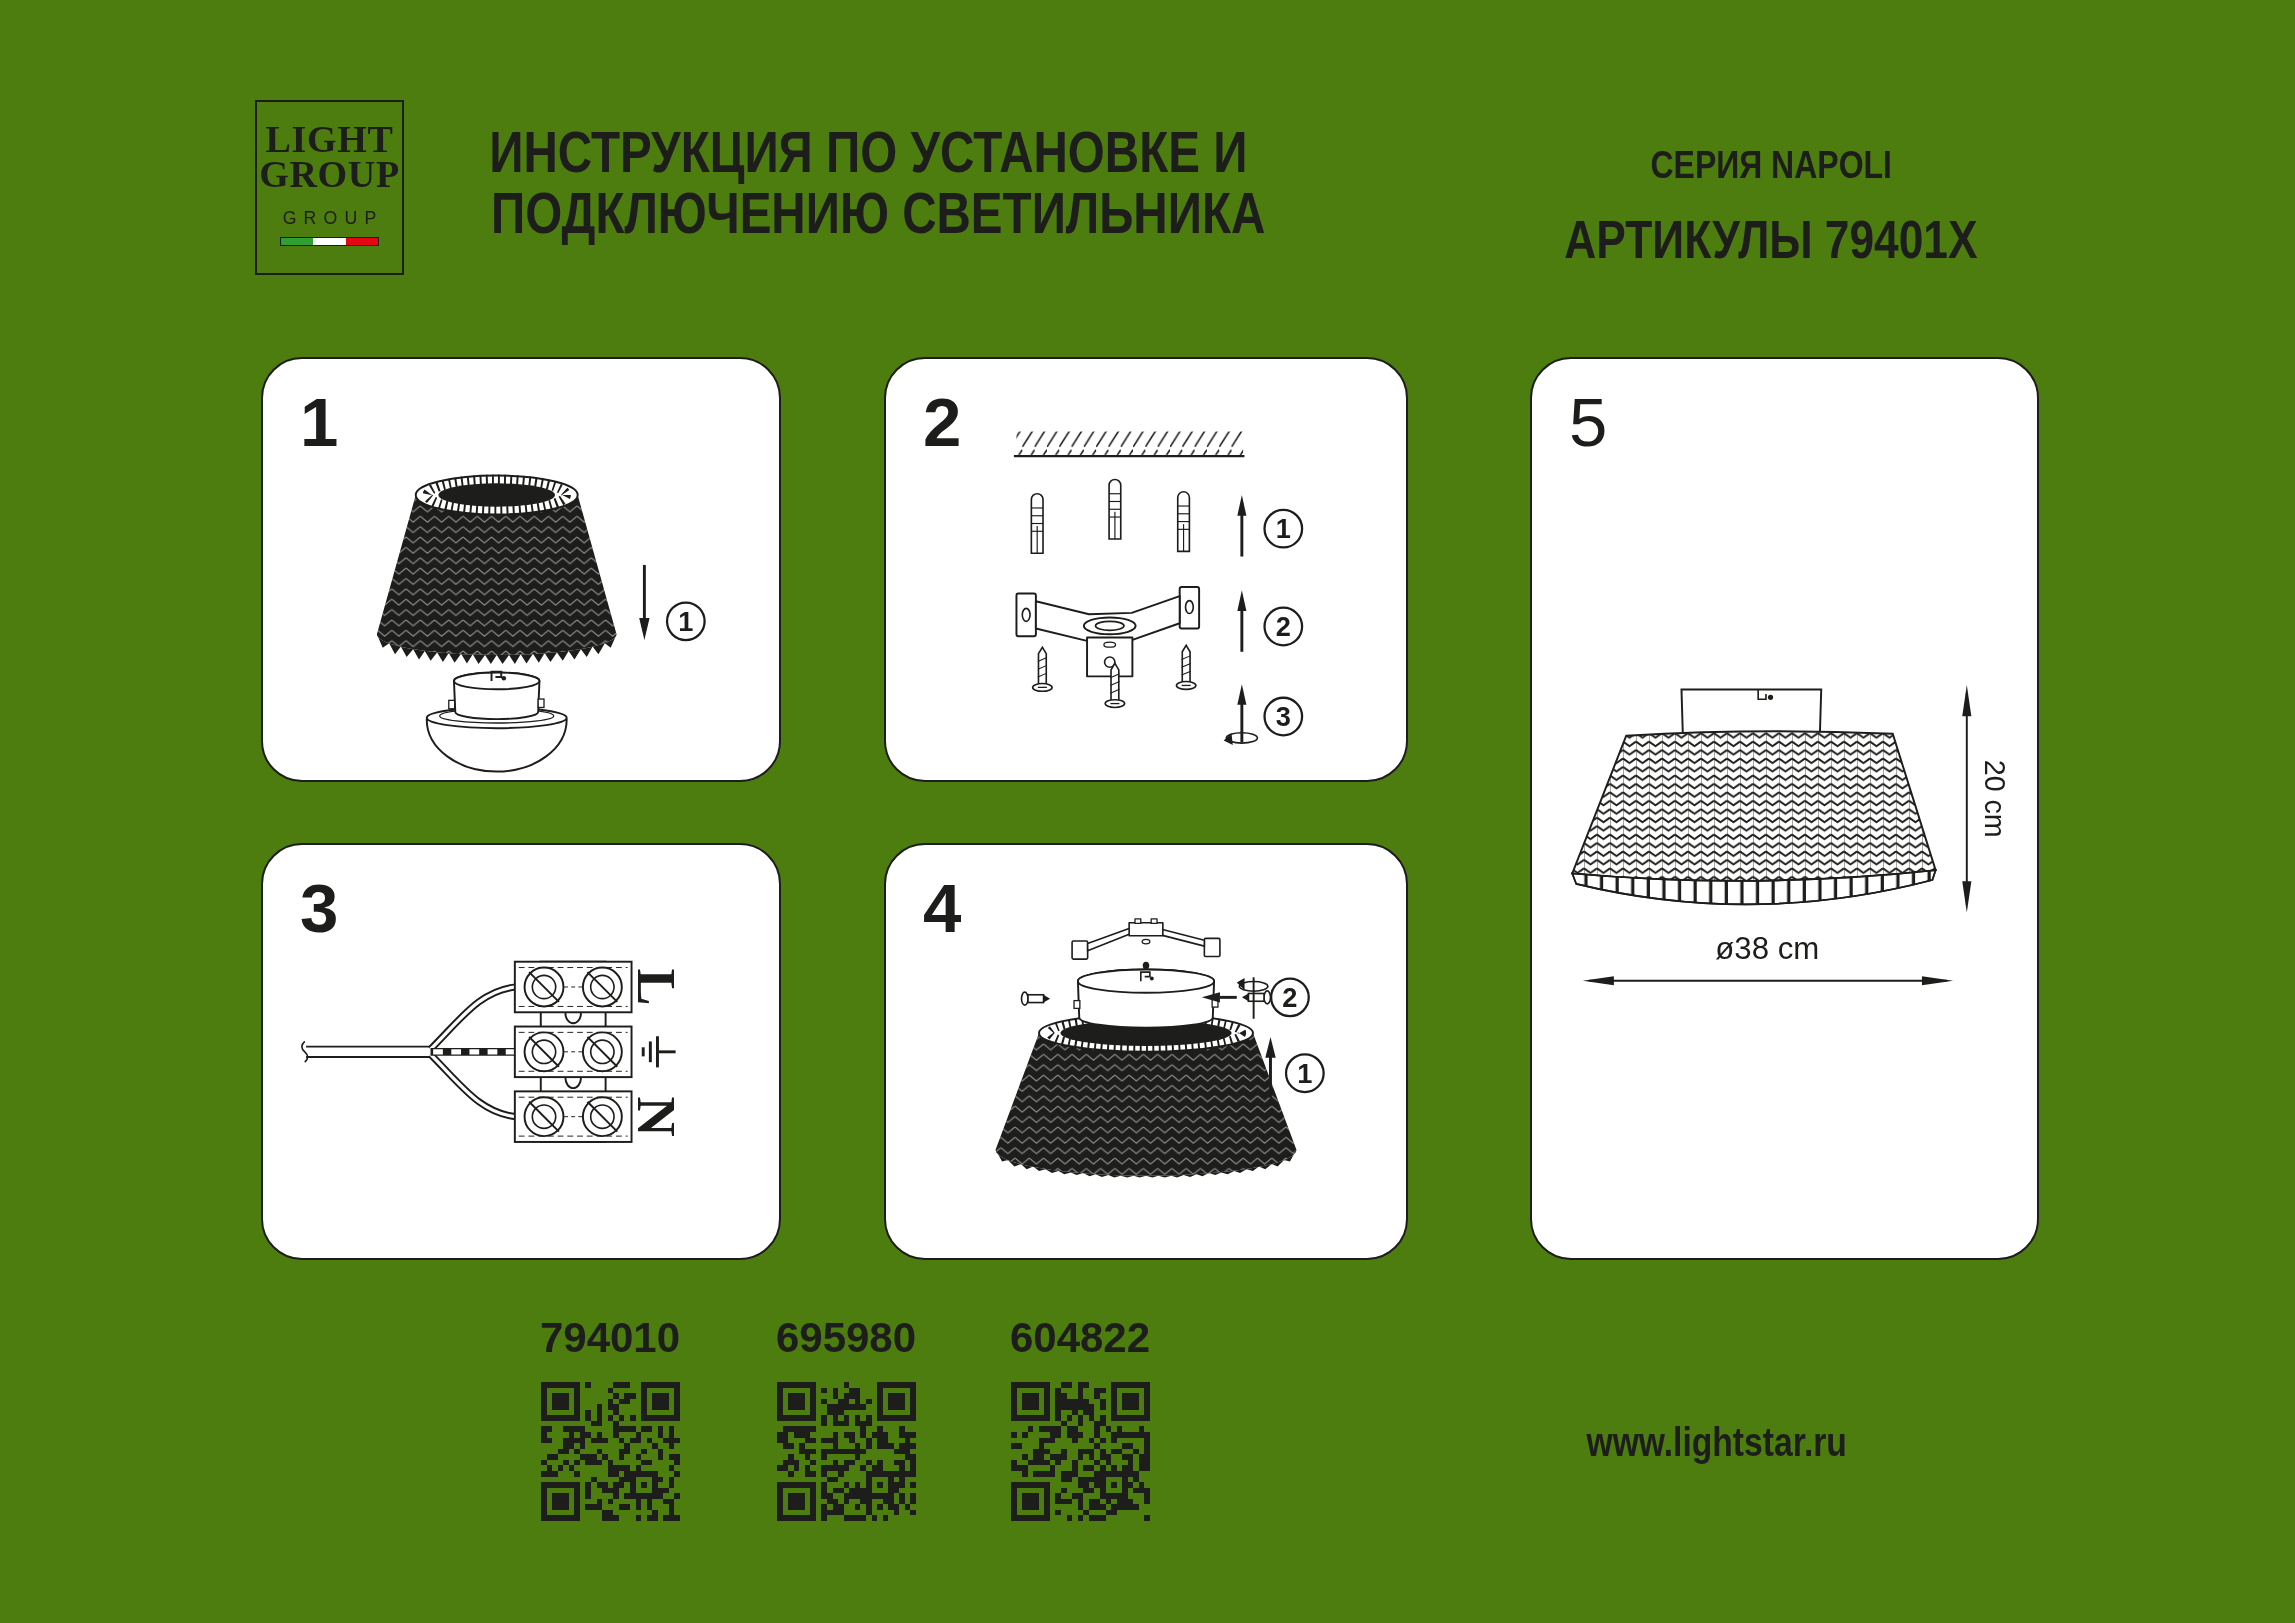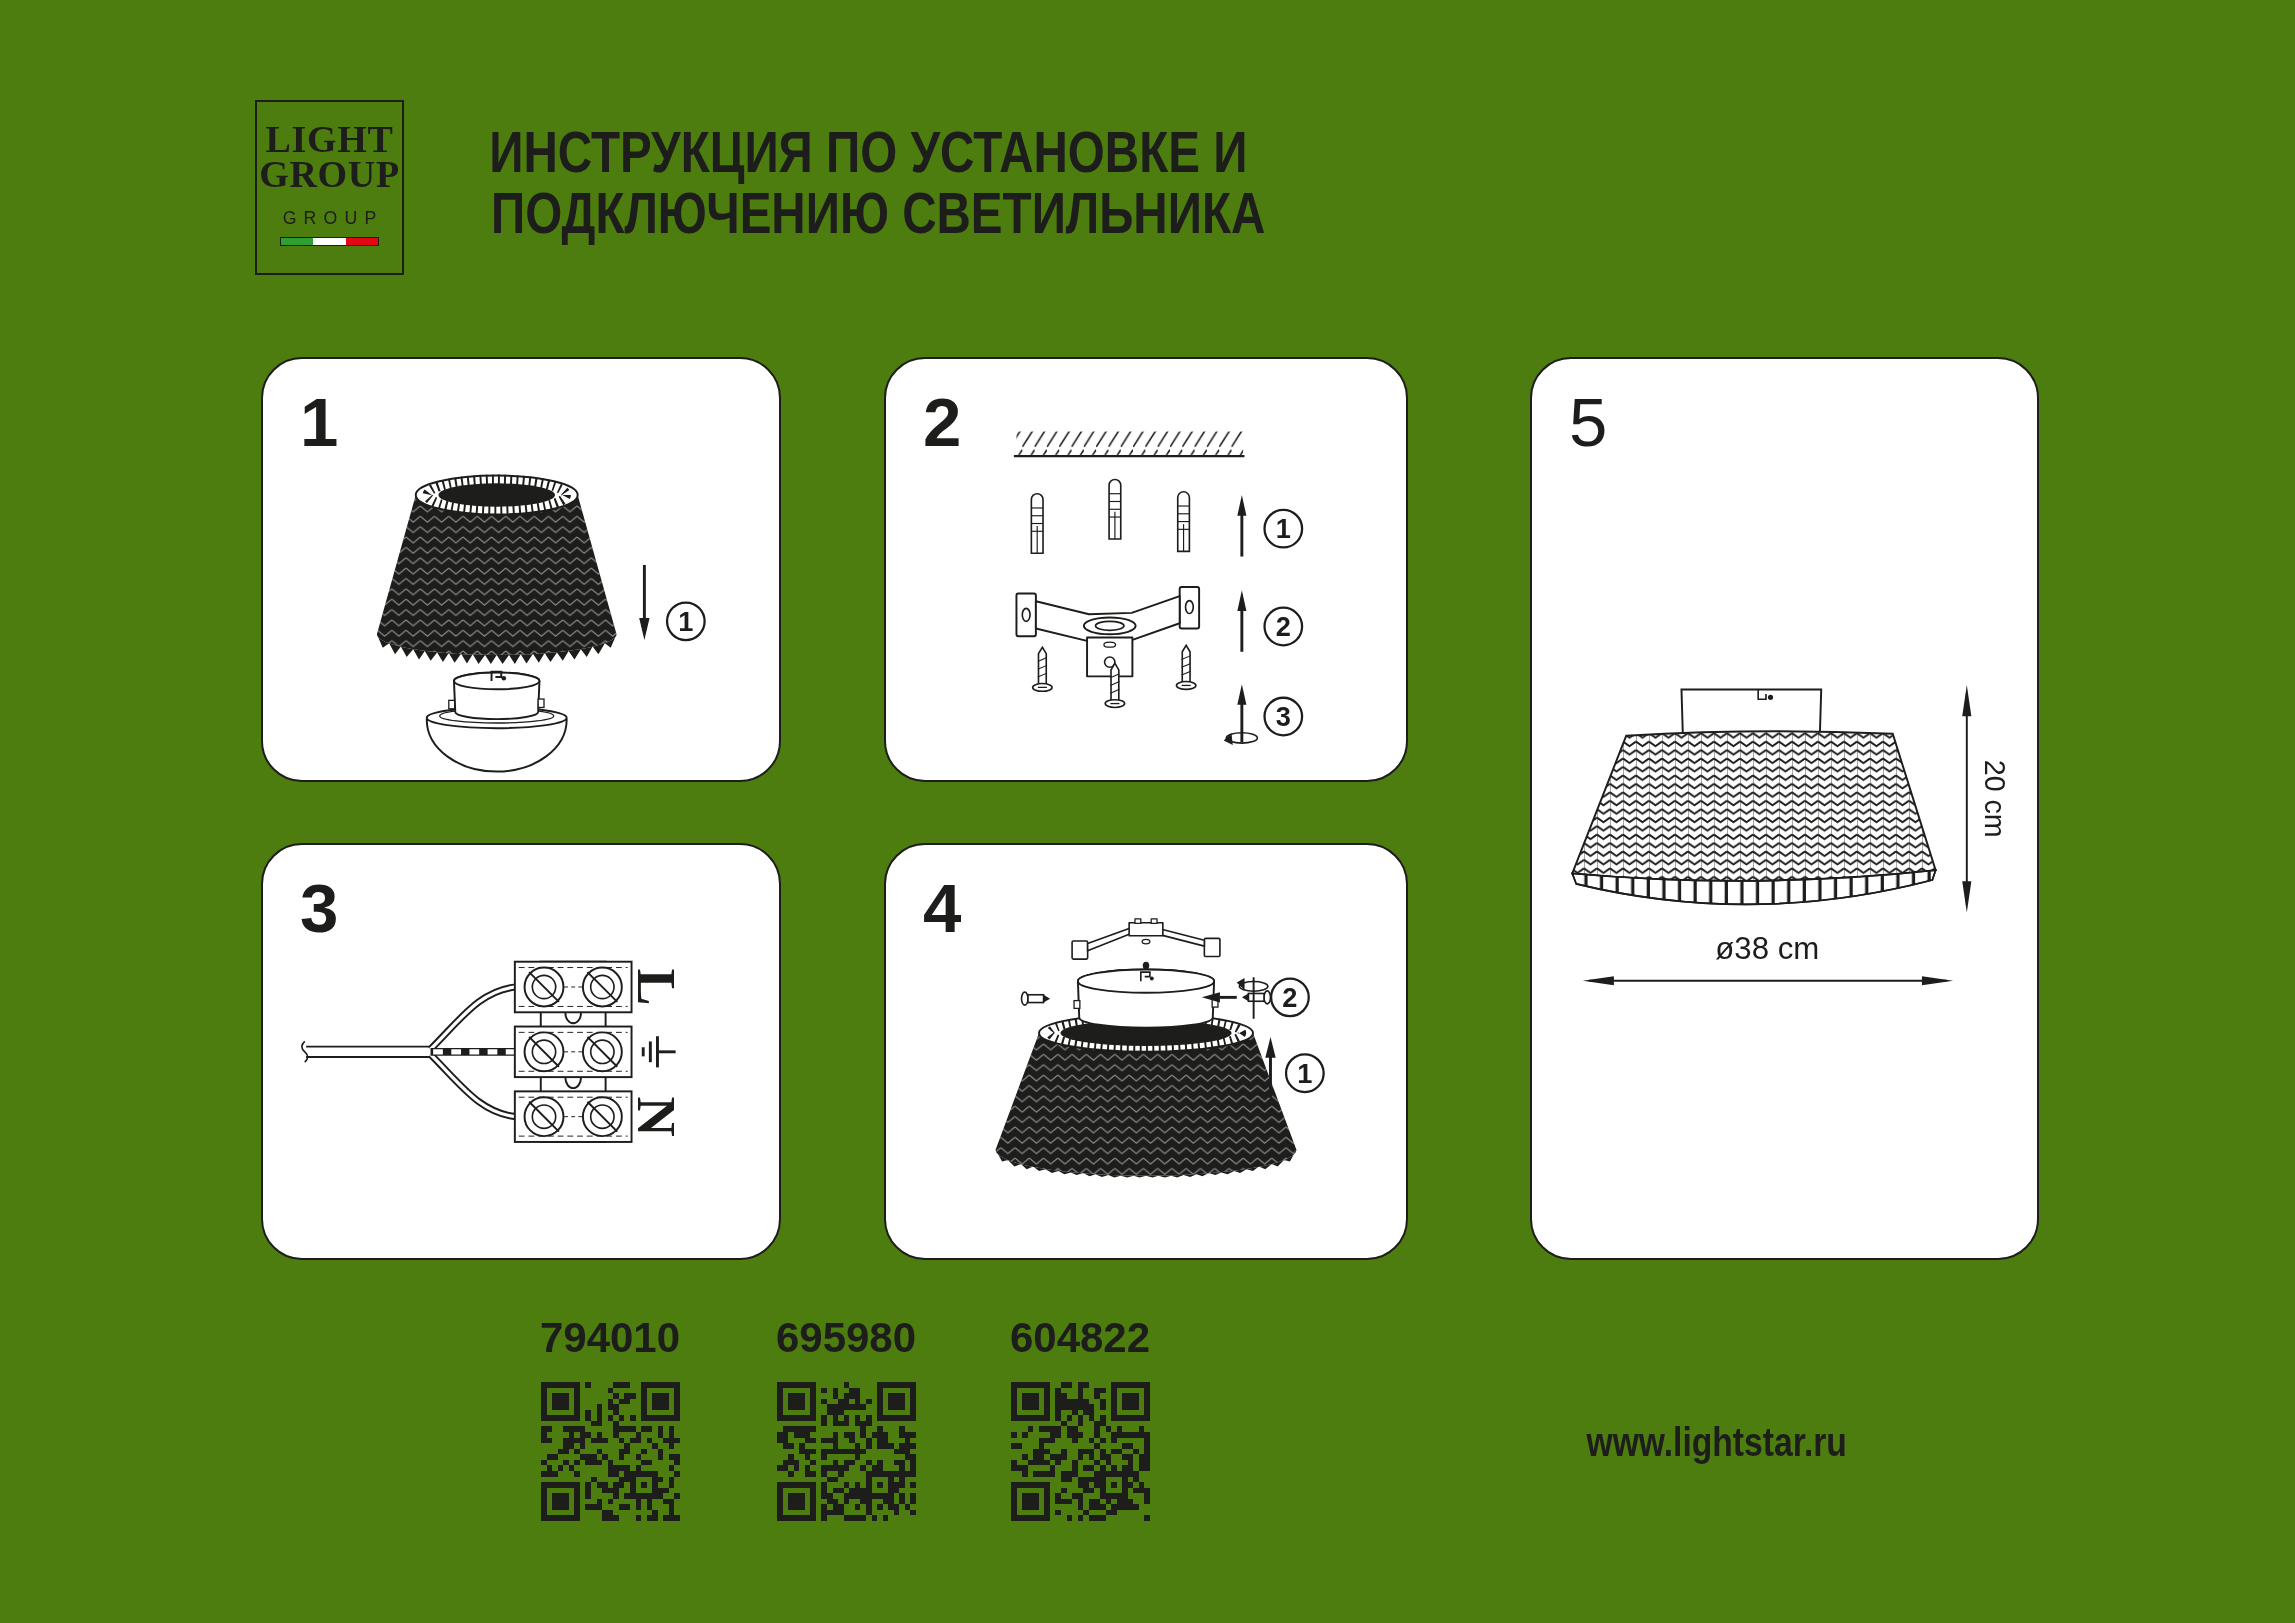--- a/index.html
+++ b/index.html
@@ -53,20 +53,24 @@
       <div style="background:#ffffff"></div>
       <div style="background:#e30613"></div>
     </div>
   </div>
 
   <div class="title">
     <span class="cx">ИНСТРУКЦИЯ ПО УСТАНОВКЕ И</span><br>
     <span class="cx">ПОДКЛЮЧЕНИЮ СВЕТИЛЬНИКА</span>
   </div>
 
+  <div class="series">
+    <div class="s1"><span class="cx">СЕРИЯ NAPOLI</span></div>
+    <div class="s2"><span class="cx">АРТИКУЛЫ 79401X</span></div>
+  </div>
 
   <div class="panel" id="p1">
     <svg class="diag" viewBox="0 0 795 650">
       <defs>
         <pattern id="ch1" width="22" height="16" patternUnits="userSpaceOnUse">
           <path d="M0 3 L11 12 L22 3" stroke="rgba(255,255,255,0.5)" stroke-width="1.8" fill="none"></path>
         </pattern>
       </defs>
       <g>
         <path d="M 235 210 L 175 425 A 185 32 0 0 0 545 425 L 485 210 A 125 30 0 0 1 235 210 Z" fill="#1d1d1b"></path>

